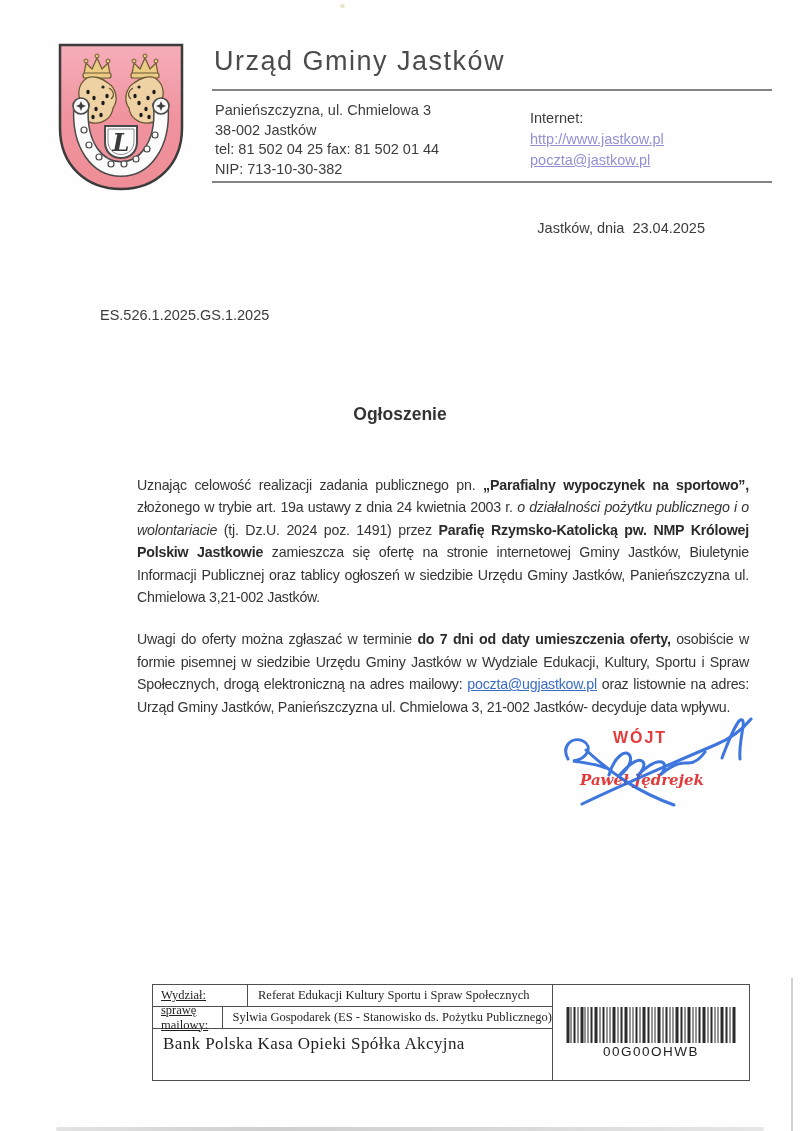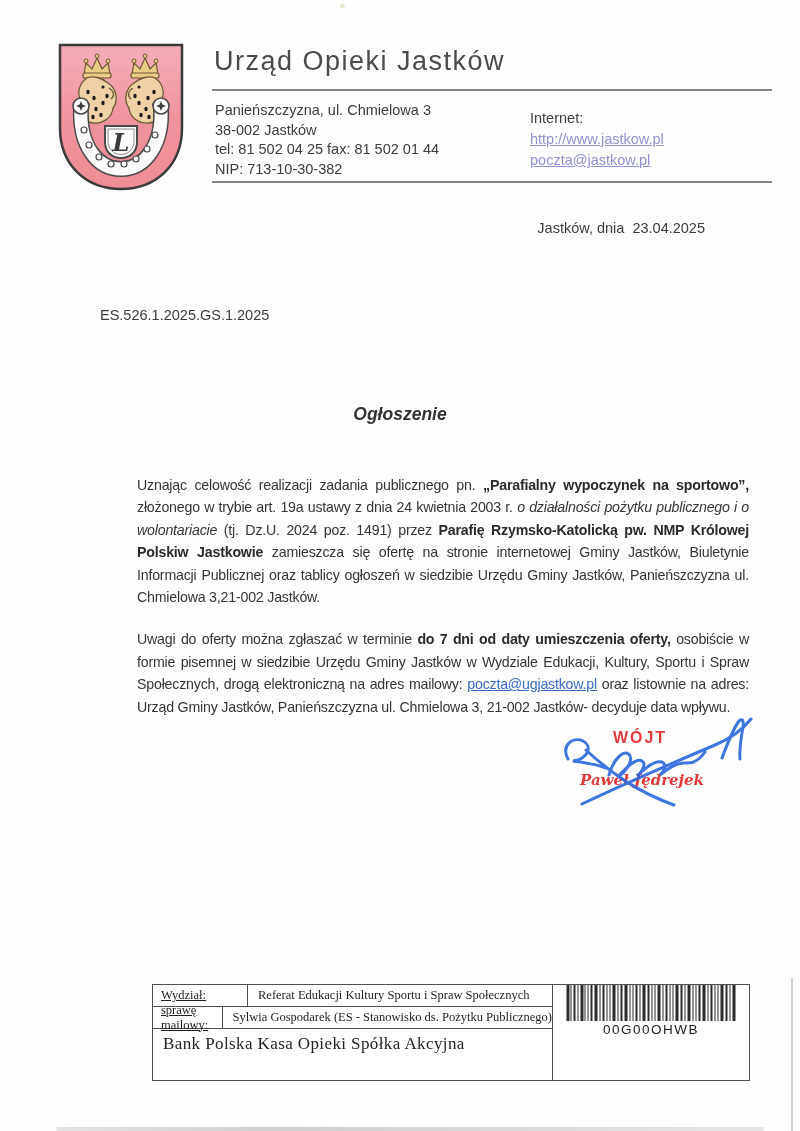--- a/index.html
+++ b/index.html
@@ -17,21 +17,21 @@
   .addr{position:absolute;left:215px;top:101px;font-size:14.5px;line-height:19.5px;color:#3d3d3d;}
   .internet{position:absolute;left:530px;top:108px;font-size:14.5px;line-height:21px;color:#3d3d3d;}
   .link-purple{color:#9191d3;text-decoration:underline;text-decoration-color:#9191d3;}
   .link-blue{color:#3a6cc4;text-decoration:underline;}
 
   
   .dateline{position:absolute;left:400px;top:220px;width:305px;text-align:right;
             font-size:14.5px;color:#3c3c3c;white-space:pre;}
   .refno{position:absolute;left:100px;top:307px;font-size:14.5px;color:#3c3c3c;}
   .doc-title{position:absolute;left:0;top:404px;width:800px;text-align:center;
-             font-size:17.5px;font-weight:600;color:#333;font-style:italic;}
+             font-size:17.5px;font-weight:600;color:#333;}
 
   
   .bodytext{position:absolute;left:100px;top:474px;width:612px;font-size:14.2px;
             letter-spacing:-0.2px;line-height:22.4px;color:#353535;text-align:justify;margin-left:37px;}
   .bodytext p{margin:0 0 20px 0;}
   .bodytext b{font-weight:700;color:#2b2b2b;}
   .bodytext i{font-style:italic;}
 
   
   .signature{position:absolute;left:552px;top:712px;width:215px;height:100px;}
@@ -40,21 +40,21 @@
   .ftable{position:absolute;left:152px;top:984px;width:598px;height:97px;
           border:1px solid #4f4f4f;display:flex;background:#fff;
           font-family:"Liberation Serif",serif;color:#1f1f1f;}
   .ftable-left{width:400px;display:flex;flex-direction:column;border-right:1px solid #4f4f4f;}
   .frow{display:flex;border-bottom:1px solid #4f4f4f;height:22px;align-items:center;font-size:12.5px;}
   .fcell-label{width:95px;padding-left:8px;border-right:1px solid #4f4f4f;
                align-self:stretch;display:flex;align-items:center;text-decoration:underline;}
   .fcell-value{padding-left:10px;white-space:nowrap;}
   .fbank{flex:1;padding:4px 10px;font-size:17px;line-height:1.32;display:flex;
          justify-content:space-between;letter-spacing:.4px;}
-  .ftable-right{flex:1;display:flex;flex-direction:column;align-items:center;}
+  .ftable-right{flex:1;display:flex;flex-direction:column;align-items:center;justify-content:center;}
   .barcode-text{font-family:"Liberation Sans",sans-serif;font-size:13.5px;letter-spacing:1.5px;
                 color:#1d1d1d;margin-top:1px;}
 
   
   .artifact-vline{position:absolute;left:791px;top:978px;width:2px;height:153px;background:#bfbfbf;opacity:.7;}
   .artifact-bottom{position:absolute;left:56px;top:1127px;width:708px;height:4px;border-radius:2px;
                    background:linear-gradient(90deg,#e3e3e3,#cfcfcf 30%,#d8d8d8 60%,#e6e6e6);}
   .artifact-speck{position:absolute;left:340px;top:4px;width:5px;height:4px;background:#e9e4c6;border-radius:50%;}
 </style>
 </head>
@@ -109,21 +109,21 @@
       <circle cx="90" cy="107" r="3"></circle>
         <circle cx="98" cy="93" r="3"></circle>
     </g>
     <use href="#tipdisc" transform="translate(24,64)"></use>
     <use href="#tipdisc" transform="translate(104,64)"></use>
     <path d="M48,84 H80 V100 C80,110 73,116 64,116 C55,116 48,110 48,100 Z" fill="#fdfdfd" stroke="#4a4a4a" stroke-width="2"></path>
     <path d="M51,87 H77 V99 C77,107 71.5,112.5 64,112.5 C56.5,112.5 51,107 51,99 Z" fill="none" stroke="#8a8a8a" stroke-width="1"></path>
     <text x="64" y="109" text-anchor="middle" font-family="DejaVu Serif, Liberation Serif, serif" font-size="24" font-weight="bold" font-style="italic" fill="#3a3a3a">L</text>
   </svg>
 
-  <div class="org-title">Urząd Opieki Jastków</div>
+  <div class="org-title">Urząd Gminy Jastków</div>
   <div class="rule rule1"></div>
 
   <div class="addr">
     <div>Panieńszczyzna, ul. Chmielowa 3</div>
     <div>38-002 Jastków</div>
     <div>tel: 81 502 04 25 fax: 81 502 01 44</div>
     <div>NIP: 713-10-30-382</div>
   </div>
 
   <div class="internet">

